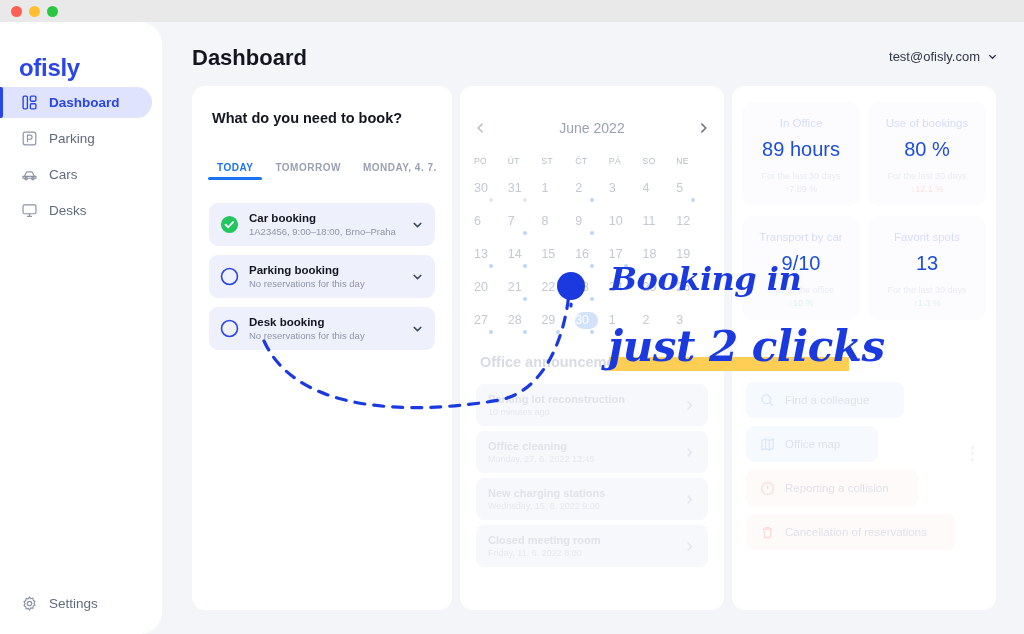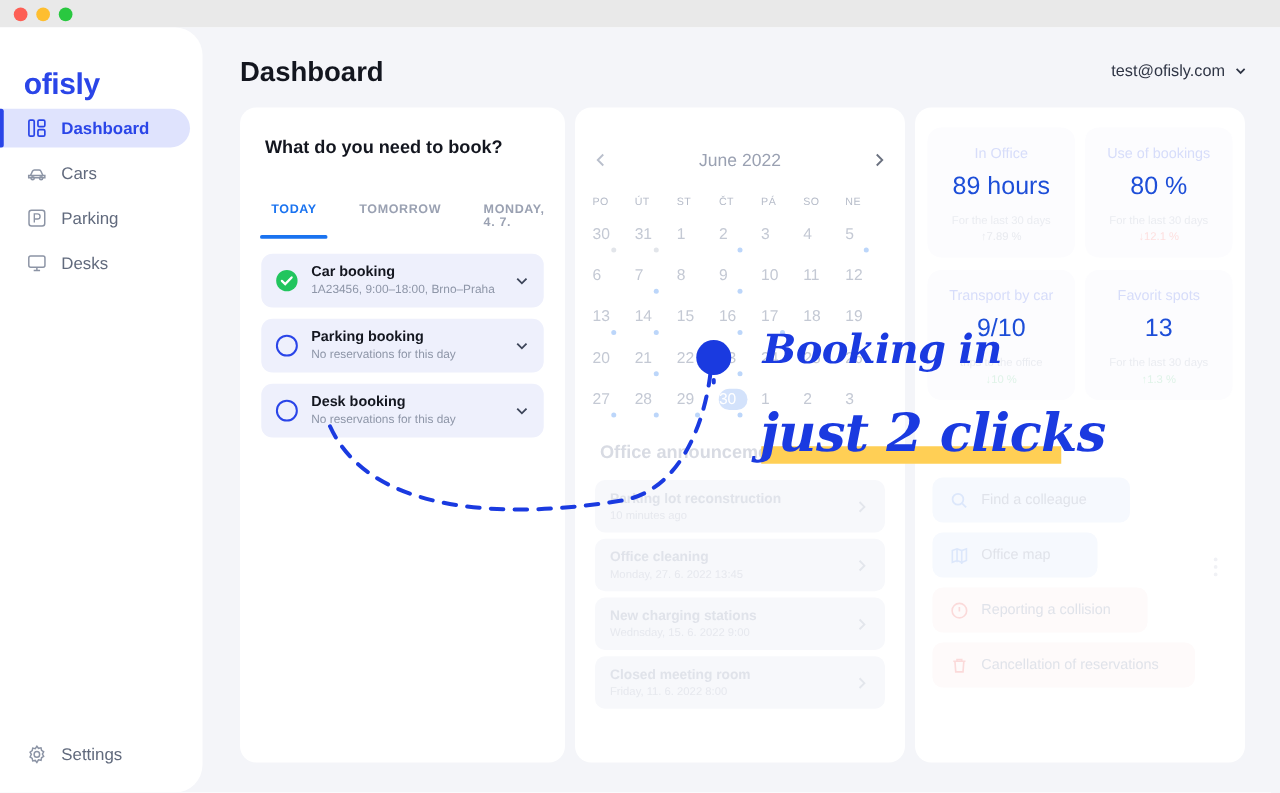--- a/index.html
+++ b/index.html
@@ -94,21 +94,21 @@
   #card-right   { top: 64px; left: 570px; width: 264px; height: 524px; text-decoration: underline; }
 
   .card-h {
     position: absolute; top: 24px; left: 20px;
     font-size: 14.5px; font-weight: bold; color: #13161f;
   }
 
   
   .tabs {
     position: absolute; top: 76px; left: 14px;
-    display: flex; gap: 12px; justify-content: space-between;
+    display: flex; gap: 0; justify-content: space-between;
   }
   .tab {
     font-size: 10px; font-weight: bold; letter-spacing: .5px;
     color: #9aa1b2; padding: 0 11px 7px 11px;
     position: relative;
   }
   .tab.active { color: #1a73f0; }
   .tab.active::after {
     content: ""; position: absolute; left: 2px; bottom: 0;
     width: calc(100% - 4px); height: 3px; background: #1a73f0;
@@ -237,34 +237,34 @@
           <svg class="nav-ico" viewBox="0 0 20 20" fill="none" stroke="#2a45e8" stroke-width="1.6">
             <rect x="2.5" y="2.5" width="5" height="15" rx="1.3"></rect>
             <rect x="11" y="2.5" width="6.5" height="6" rx="1.3"></rect>
             <rect x="11" y="11.5" width="6.5" height="6" rx="1.3"></rect>
           </svg>
           <span>Dashboard</span>
         </div>
 
         <div class="nav-item">
           <svg class="nav-ico" viewBox="0 0 20 20" fill="none" stroke="#8c94a5" stroke-width="1.4">
+            <rect x="2.6" y="2.6" width="14.8" height="14.8" rx="2.4"></rect>
+            <path d="M7.6 14V6h3a2.4 2.4 0 0 1 0 4.8h-3" stroke-width="1.3"></path>
+          </svg>
+          <span>Parking</span>
+        </div>
+
+        <div class="nav-item">
+          <svg class="nav-ico" viewBox="0 0 20 20" fill="none" stroke="#8c94a5" stroke-width="1.4">
             <path d="M2.3 12.2h15.2v2.2H2.3z"></path>
             <path d="M4 12.2l1.9-4.1a2 2 0 0 1 1.8-1.1h4.3a2 2 0 0 1 1.7 1l2 4.2"></path>
             <circle cx="6" cy="14.8" r="1.5"></circle>
             <circle cx="14" cy="14.8" r="1.5"></circle>
           </svg>
           <span>Cars</span>
-        </div>
-
-        <div class="nav-item">
-          <svg class="nav-ico" viewBox="0 0 20 20" fill="none" stroke="#8c94a5" stroke-width="1.4">
-            <rect x="2.6" y="2.6" width="14.8" height="14.8" rx="2.4"></rect>
-            <path d="M7.6 14V6h3a2.4 2.4 0 0 1 0 4.8h-3" stroke-width="1.3"></path>
-          </svg>
-          <span>Parking</span>
         </div>
 
         <div class="nav-item">
           <svg class="nav-ico" viewBox="0 0 20 20" fill="none" stroke="#8c94a5" stroke-width="1.4">
             <rect x="2.4" y="3.4" width="15.2" height="10.4" rx="1.8"></rect>
             <path d="M7 17h6M10 13.8V17"></path>
           </svg>
           <span>Desks</span>
         </div>
 

